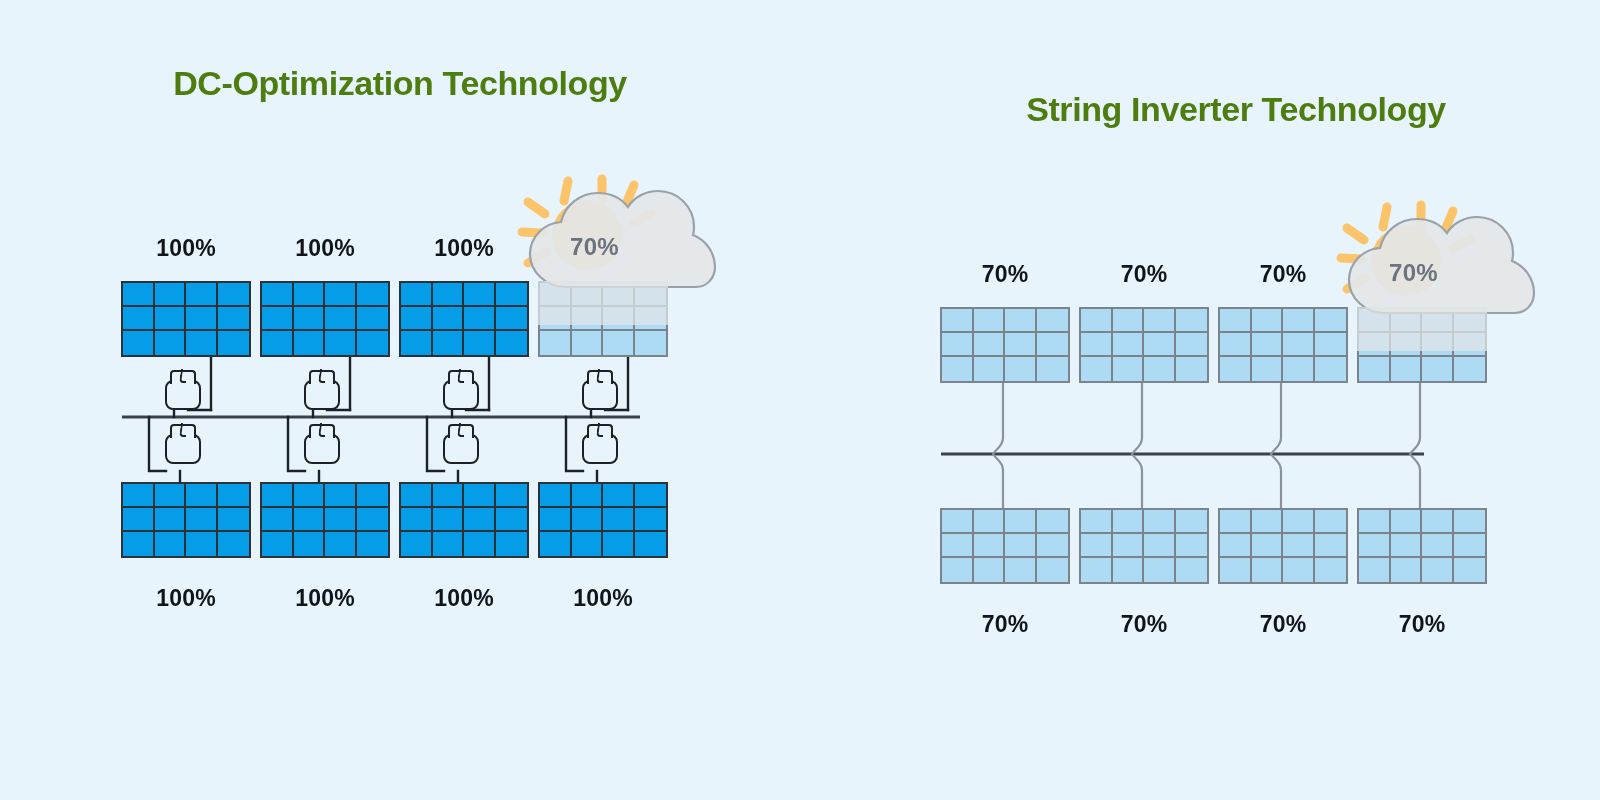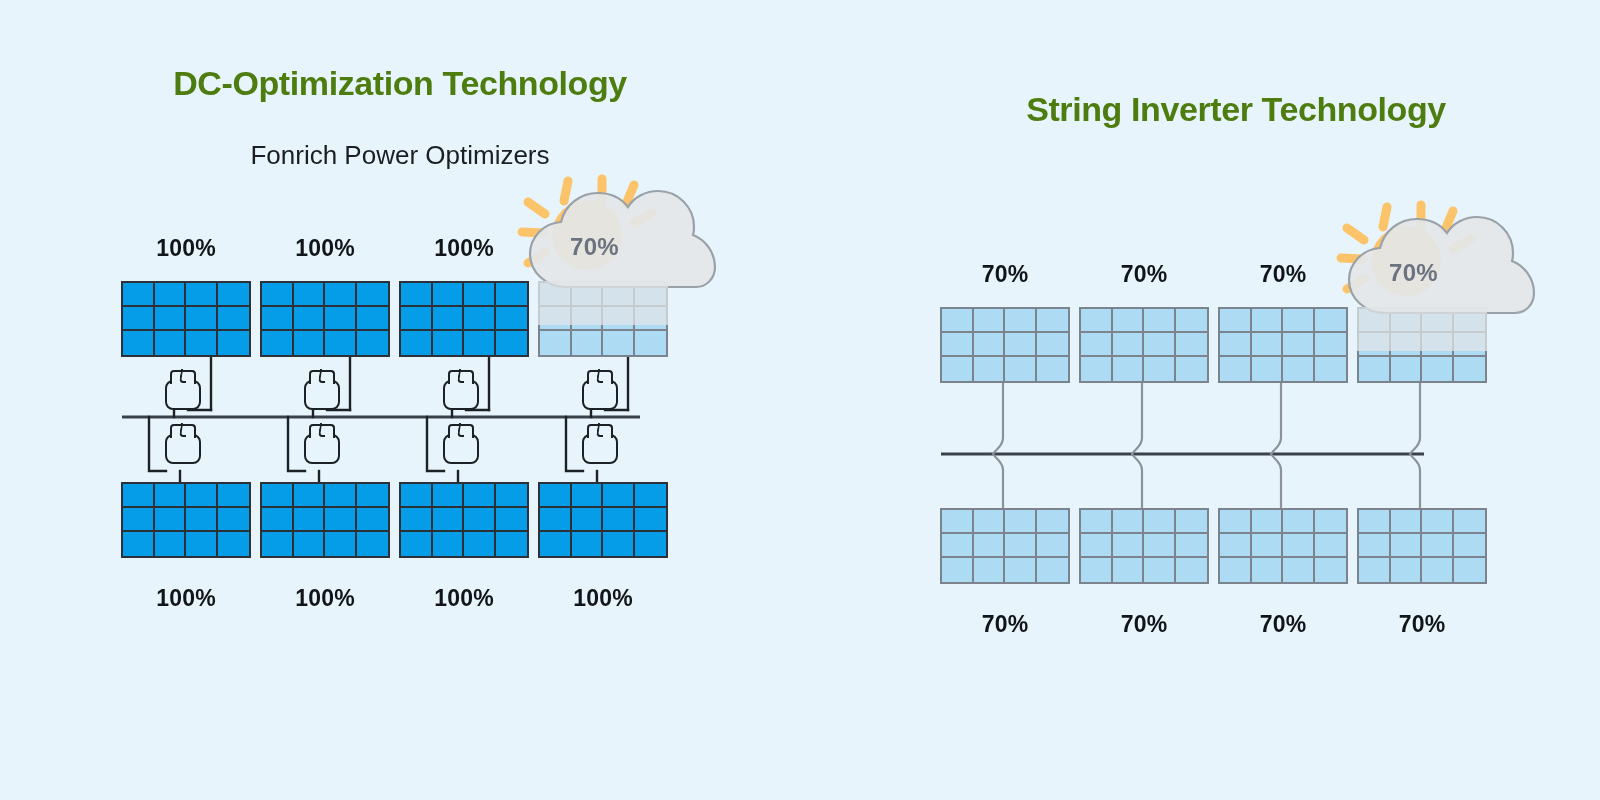--- a/index.html
+++ b/index.html
@@ -180,21 +180,20 @@
   }
 </style>
 </head>
 <body>
 
 <div id="stage">
 
   <div class="panel-half half-left">
 
     <div class="title">DC-Optimization Technology</div>
-    <div class="subtitle">Fonrich Power Optimizers</div>
 
     <svg class="wire-svg" viewBox="0 0 800 800">
 
       <line x1="122" y1="417" x2="640" y2="417" stroke="#3a4148" stroke-width="3.2"></line>
 
       <g stroke="#1c2126" stroke-width="2.4" fill="none" stroke-linecap="square">
         <path d="M211 357 L211 410"></path>
         <path d="M211 410 L188 410 L188 405"></path>
         <path d="M174 405 L174 417"></path>
       </g>

